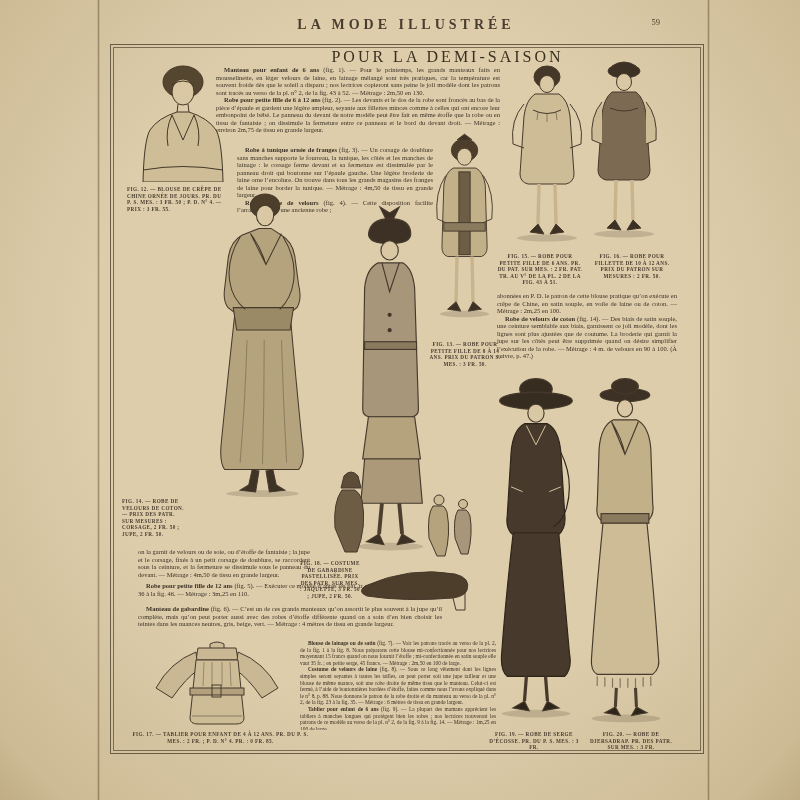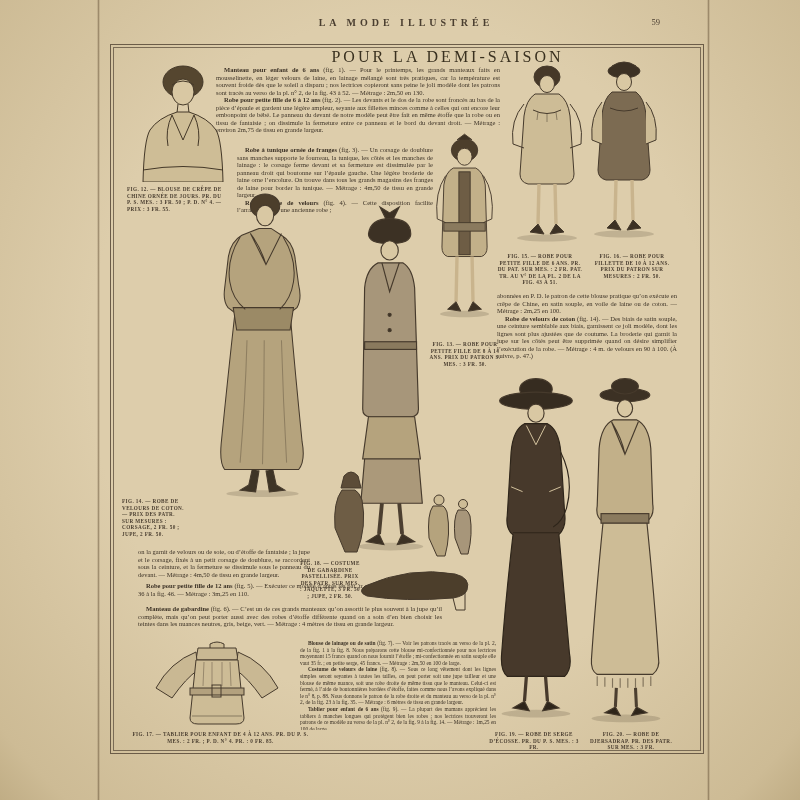--- a/index.html
+++ b/index.html
@@ -4,21 +4,21 @@
 <style>
   html,body{margin:0;padding:0;background:#b7a684;}
   .page{position:relative;width:800px;height:800px;margin:0 auto;overflow:hidden;
     background:radial-gradient(ellipse at 50% 45%, #ddcdab 55%, #cdbb95 92%, #c0ad85 100%);
     font-family:"Liberation Serif", serif; color:#3c3226;}
   .edge{position:absolute;top:0;bottom:0;width:3px;background:linear-gradient(90deg,rgba(90,70,45,.0),rgba(90,70,45,.45),rgba(90,70,45,.0));}
   .edge.left{left:97px;} .edge.right{left:707px;}
   .frame{position:absolute;left:110px;top:44px;width:592px;height:708px;border:1px solid #6b5c48;}
   .frame-inner{position:absolute;left:2px;top:2px;right:2px;bottom:2px;border:1px solid #7a6b55;}
   .runhead{position:absolute;left:110px;top:17px;width:592px;text-align:center;
-    font-weight:bold;font-size:10px;letter-spacing:4px;color:#4a3e30;}
+    font-weight:bold;font-size:14px;letter-spacing:4px;color:#4a3e30;}
   .folio{position:absolute;left:600px;top:17px;width:60px;text-align:right;font-size:8.5px;color:#4a3e30;}
   .title{position:absolute;left:110px;top:48px;width:675px;text-align:center;
     font-size:16px;letter-spacing:3px;color:#39301f;}
   .txt{position:absolute;font-size:6.5px;line-height:7.5px;text-align:justify;color:#3c3226;}
   .txt p{margin:0;text-indent:8px;}
   .lead{font-weight:bold;}
   .small{font-size:5.4px;line-height:6.6px;}
   .clip{overflow:hidden;}
   .cap{position:absolute;font-weight:bold;font-size:5.2px;line-height:6.6px;letter-spacing:.4px;
     color:#4a3e30;text-transform:uppercase;text-align:center;}

